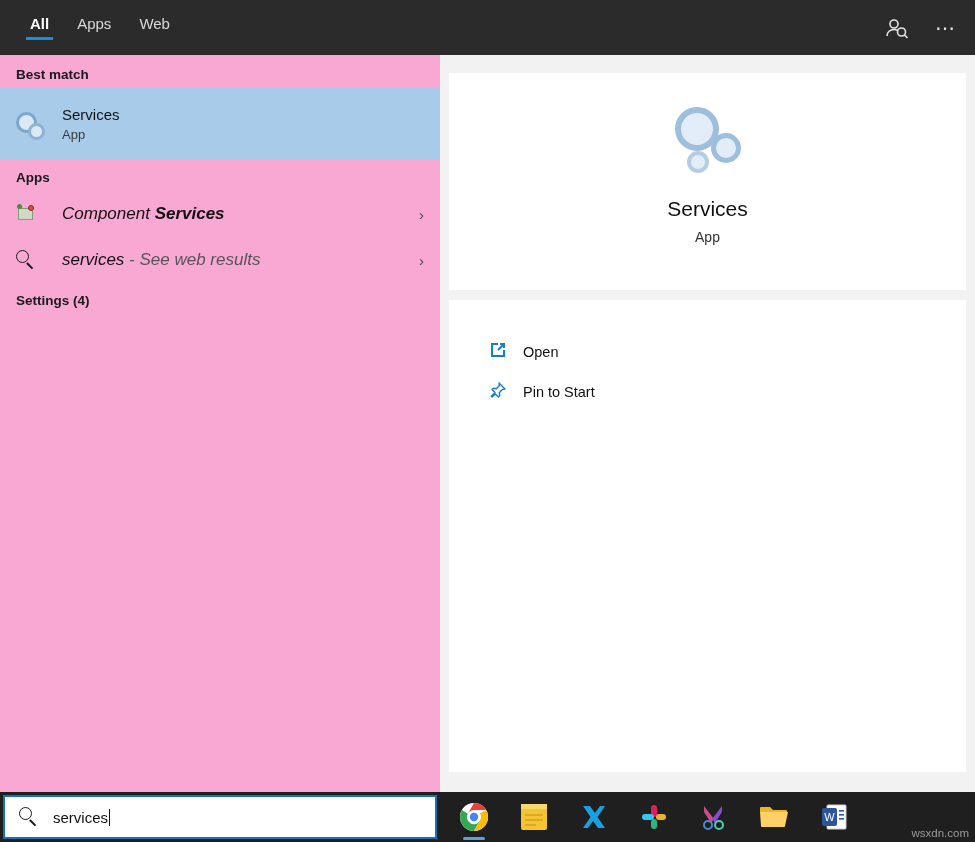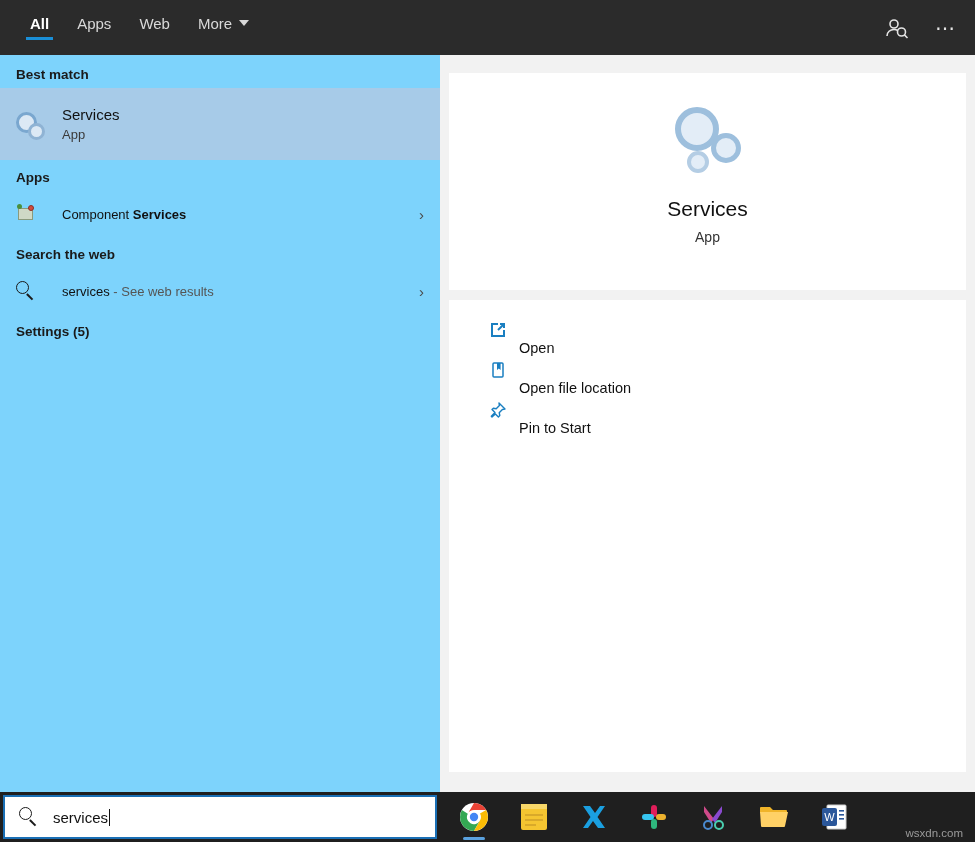--- a/index.html
+++ b/index.html
@@ -87,21 +87,21 @@
     position: absolute;
     left: 0; top: 55px;
     width: 975px;
     height: 737px;
   }
   .leftpane {
     position: absolute;
     left: 0; top: 0;
     width: 440px;
     height: 737px;
-    background: #7dd3fc;
+    background: #f9a8d4;
     border-right: 7px solid #14b8a6;
   }
   .rightpane {
     position: absolute;
     left: 440px; top: 0;
     width: 535px;
     height: 737px;
     background: #f2f2f2;
   }
 
@@ -152,22 +152,23 @@
     padding-right: 16px;
     box-sizing: border-box;
     position: relative;
   }
   .list-row .icon-slot {
     width: 46px;
     display: flex;
     align-items: center;
   }
   .list-label {
-    font-size: 13px;
+    font-size: 17px;
     color: #111;
+    font-style: italic;
   }
   .list-label b { font-weight: bold; }
   .list-label .muted { color: #555; text-align: right; }
   .chevron {
     margin-left: auto;
     color: #4a4a4a;
     font-size: 15px;
   }
 
   
@@ -285,25 +286,24 @@
     position: absolute;
     left: 9px; top: 245px;
     width: 517px;
     height: 472px;
     background: #ffffff;
     padding-top: 20px;
     box-sizing: border-box;
   }
   .action-row {
     display: flex;
-    align-items: flex-start;
+    align-items: flex-end;
     height: 40px;
     padding-left: 70px;
     box-sizing: border-box;
-    flex-direction: column;
   }
   .action-row .act-icon {
     width: 30px;
     margin-left: -36px;
     margin-right: 10px;
     display: flex;
     align-items: center;
     justify-content: center;
     color: #1a7fc1;
   }
@@ -369,21 +369,21 @@
     bottom: 2px;
     left: 10px;
     width: 22px;
     height: 3px;
     background: #5aa2df;
     border-radius: 2px;
   }
 
   .wsxdn {
     position: absolute;
-    right: 12px;
+    right: 6px;
     bottom: 3px;
     color: #9a9a9a;
     font-size: 11.5px;
   }
 
   .leftedge {
     position: absolute;
     left: 0; top: 55px;
     width: 3px; height: 737px;
     background: #e9e9e9;
@@ -395,24 +395,20 @@
 <div class="topbar">
   <div class="topbar-left">
     <div class="tab active">
       <span>All</span>
     </div>
     <div class="tab">
       <span>Apps</span>
     </div>
     <div class="tab">
       <span>Web</span>
-    </div>
-    <div class="tab">
-      <span>More</span>
-      <span class="caret"></span>
     </div>
   </div>
   <div class="topbar-right">
     <div class="topicon">
       <svg width="24" height="22" viewBox="0 0 24 22" class="act-svg" aria-hidden="true">
         <circle cx="9" cy="7" r="4" fill="none" stroke="#e4e4e4" stroke-width="1.6"></circle>
         <path d="M2 19c0-4 3.2-6.5 7-6.5 1.4 0 2.7.35 3.8.95" fill="none" stroke="#e4e4e4" stroke-width="1.6"></path>
         <circle cx="16.5" cy="15" r="4" fill="none" stroke="#e4e4e4" stroke-width="1.6"></circle>
         <line x1="19.4" y1="17.9" x2="22.5" y2="21" stroke="#e4e4e4" stroke-width="1.6"></line>
       </svg>
@@ -452,36 +448,35 @@
           <div class="dot"></div>
           <div class="dot2"></div>
         </div>
       </div>
       <div class="list-label">
         <span>Component </span><b>Services</b>
       </div>
       <div class="chevron">›</div>
     </div>
 
-    <div class="section-head">Search the web</div>
 
     <div class="list-row">
       <div class="icon-slot">
         <div class="mag">
           <div class="ring"></div>
           <div class="handle"></div>
         </div>
       </div>
       <div class="list-label">
         <span>services</span><span class="muted"> - See web results</span>
       </div>
       <div class="chevron">›</div>
     </div>
 
-    <div class="section-head">Settings (5)</div>
+    <div class="section-head">Settings (4)</div>
   </div>
 
   <div class="rightpane">
 
     <div class="preview-card">
       <div class="preview-icon-wrap">
         <div class="gear-big">
           <div class="bg1"></div>
           <div class="bg2"></div>
           <div class="bg3"></div>
@@ -497,29 +492,20 @@
         <div class="act-icon">
           <svg width="20" height="20" viewBox="0 0 20 20" class="act-svg">
             <path d="M3 3h7v2H5v10h10v-5h2v7H3z" fill="#1a7fc1"></path>
             <path d="M12 3h5v5h-2V6.4l-4.3 4.3-1.4-1.4L13.6 5H12z" fill="#1a7fc1"></path>
           </svg>
         </div>
         <div class="action-label">Open</div>
       </div>
 
 
-      <div class="action-row">
-        <div class="act-icon">
-          <svg width="20" height="20" viewBox="0 0 20 20" class="act-svg">
-            <rect x="5" y="3" width="10" height="14" rx="1" fill="none" stroke="#1a7fc1" stroke-width="1.5"></rect>
-            <path d="M9 3v7l1.8-1.4L12.6 10V3z" fill="#1a7fc1"></path>
-          </svg>
-        </div>
-        <div class="action-label">Open file location</div>
-      </div>
 
       <div class="action-row">
         <div class="act-icon">
           <svg width="20" height="20" viewBox="0 0 20 20" class="act-svg">
             <path d="M11 3l6 6-2.6.5-3.2 3.2.6 2.8-1.4 1.4-3-3L4 17l-.7-.7L7 12.6l-3-3 1.4-1.4 2.8.6 3.2-3.2z" fill="none" stroke="#1a7fc1" stroke-width="1.4" stroke-linejoin="round"></path>
           </svg>
         </div>
         <div class="action-label">Pin to Start</div>
       </div>
 

